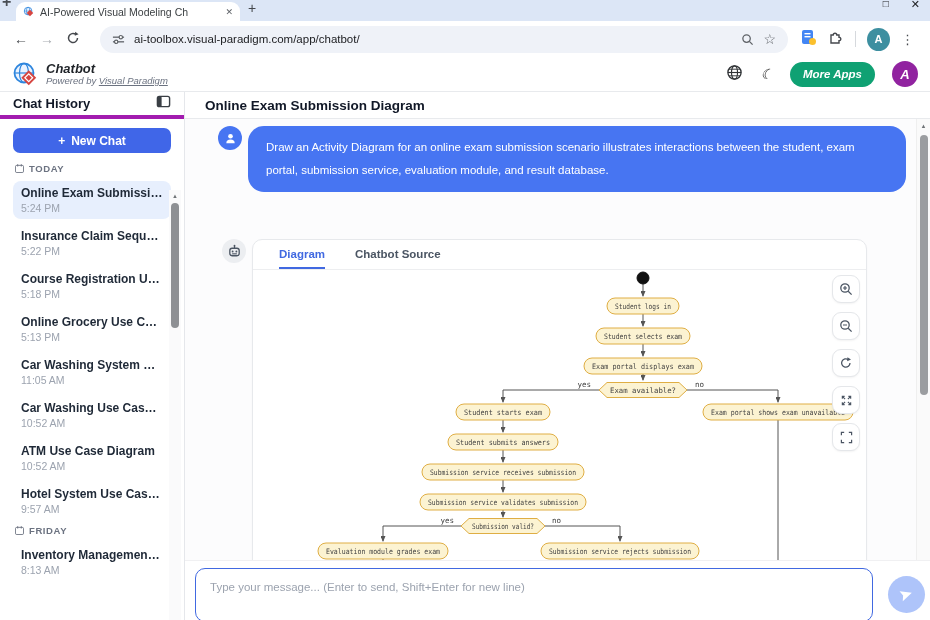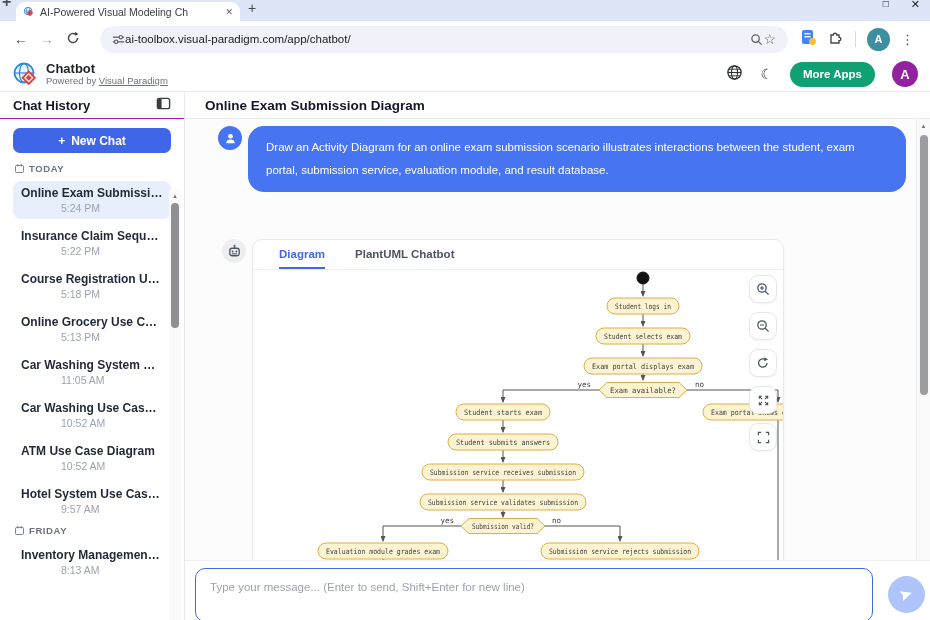--- a/index.html
+++ b/index.html
@@ -14,66 +14,66 @@
   .tab-title { flex:1; font-size:10.5px; color:#3C4043; white-space:nowrap; overflow:hidden; }
   .tab-close { font-size:9px; color:#5F6368; }
   .newtab { position:absolute; left:248px; top:0px; font-size:14px; color:#44474B; }
   .wincontrols { position:absolute; right:10px; top:-2px; display:flex; gap:22px; color:#202124; }
   .win-restore { font-size:10px; } .win-close { font-size:11px; }
 
   .toolbar { height:36px; background:#fff; display:flex; align-items:center; padding:0 8px; }
   .navbtn { width:26px; text-align:center; font-size:14px; color:#45484D; }
   .navbtn.fwd { color:#A9ADB2; }
   .urlpill { margin-left:14px; width:688px; height:27px; background:#EFF2F8; border-radius:14px;
-             display:flex; align-items:center; padding:0 12px; }
+             display:flex; align-items:center; padding:0 12px; gap:9px; }
   .url-text { flex:1; font-size:11.5px; color:#202124; white-space:nowrap; overflow:hidden; }
   .pill-ic { color:#5F6368; font-size:13px; display:flex; align-items:center; }
   .after-pill { display:flex; align-items:center; margin-left:12px; gap:11px; }
   .vsep { width:1px; height:16px; background:#D6D9DD; }
   .mini-avatar { width:23px; height:23px; border-radius:50%; background:#3D8FA0; color:#fff;
                  font-size:11px; font-weight:bold; display:flex; align-items:center; justify-content:center; }
   .dots { font-size:13px; color:#45484D; letter-spacing:0; }
 
   
   .appheader { height:35px; background:#fff; border-bottom:1px solid #E8EAED;
-               display:flex; align-items:center; padding:0 12px; }
+               display:flex; align-items:center; padding:0 12px;font-style:italic; }
   .logo-text { margin-left:8px; line-height:1.1; }
   .app-title { font-size:13px; font-weight:bold; color:#1F2328; }
   .powered { font-size:9.5px; color:#6B7280; }
   .powered a { color:#6B7280; }
   .hdr-right { margin-left:auto; display:flex; align-items:center; gap:17px; }
   .moon { font-size:14px; color:#333; }
   .more-apps { height:25px; padding:0 13px; border-radius:13px; background:#0FA173; color:#fff;
                font-size:11.5px; font-weight:bold; display:flex; align-items:center; }
   .hdr-avatar { width:26px; height:26px; border-radius:50%; background:#9123A0; color:#fff;
                 font-size:13px; font-weight:bold; display:flex; align-items:center; justify-content:center; }
 
   
   .content { display:flex; height:528px; }
   .sidebar { width:185px; background:#fff; border-right:1px solid #E5E7EB; position:relative; }
   .main { flex:1; position:relative; background:#FCFCFD; }
 
   
   .sb-head { height:27px; display:flex; align-items:center; justify-content:space-between;
-             padding:0 13px; border-bottom:1px solid #a21caf; }
+             padding:0 13px; border-bottom:4px solid #a21caf; }
   .sb-title { font-size:13px; font-weight:bold; color:#111827; }
   .sb-body { padding:0 13px; }
   .new-chat { margin-top:9px; height:25px; border-radius:7px; background:#4066E8; color:#fff;
               font-size:12px; font-weight:600; display:flex; align-items:center; justify-content:center; gap:6px; }
   .search { margin-top:7px; width:100%; height:24px; border:1px solid #E3E6EB; border-radius:7px;
             padding:0 8px; font-size:11px; color:#374151; outline:none; font-family:inherit; }
   .search::placeholder { color:#9AA1AC; }
   .chat-list { margin-top:10px; }
   .sb-section { display:flex; align-items:center; gap:5px; font-size:9.5px; font-weight:bold;
                 color:#6B7280; letter-spacing:.6px; margin:4px 0 7px 2px; }
   .sb-item { padding:5px 8px; border-radius:8px; margin-bottom:5px; }
   .sb-item.sel { background:#E7EFFD; }
   .sb-item-title { font-size:12px; font-weight:600; color:#1F2937; white-space:nowrap;
                    overflow:hidden; text-overflow:ellipsis; }
-  .sb-item-time { font-size:10.5px; color:#9CA3AF; margin-top:2px;margin-left:40px; }
+  .sb-item-time { font-size:10.5px; color:#9CA3AF; margin-top:2px; }
   .sb-scroll { position:absolute; top:98px; bottom:0; right:3px; width:12px; background:#FAFAFB; }
   .sb-scroll .arr { position:absolute; left:0; width:12px; text-align:center; font-size:6px; color:#6F7377; }
   .sb-thumb { position:absolute; left:2px; top:13px; width:8px; height:125px; background:#8E9094; border-radius:4px; }
 
   
   .main-title { height:27px; background:#fff; border-bottom:1px solid #E8EAED; display:flex;
                 align-items:center; padding-left:20px; font-size:13.5px; font-weight:bold; color:#111827; }
   .chat { position:absolute; top:27px; bottom:50px; left:0; right:0; overflow:hidden; }
   .chat-scroll { position:absolute; top:0; bottom:0; right:0; width:14px; background:#FAFAFA; border-left:1px solid #EFEFEF; }
   .chat-scroll .arr { position:absolute; left:0; width:13px; text-align:center; font-size:6px; color:#6F7377; }
@@ -81,21 +81,21 @@
 
   .msg-row { display:flex; align-items:flex-start; }
   .msg-user { padding:7px 24px 0 33px; }
   .avatar-user { width:24px; height:24px; border-radius:50%; background:#4775F2; flex:none;
                  display:flex; align-items:center; justify-content:center; }
   .bubble { margin-left:6px; flex:1; background:#4775F2; border-radius:16px; padding:10px 18px;
             color:#fff; font-size:11.5px; line-height:2.0; }
   .msg-bot { margin-top:47px; padding-left:37px; }
   .avatar-bot { width:24px; height:24px; border-radius:50%; background:#ECEEF1; flex:none;
                 display:flex; align-items:center; justify-content:center; }
-  .card { margin-left:6px; width:532px; background:#fff; border:1px solid #E7E9EC; border-radius:10px;
+  .card { margin-left:6px; width:615px; background:#fff; border:1px solid #E7E9EC; border-radius:10px;
           box-shadow:0 1px 2px rgba(0,0,0,.03); }
   .tabs { height:30px; border-bottom:1px solid #EDEEF0; display:flex; padding-left:26px; gap:30px; }
   .tab-item { display:flex; align-items:center; font-size:11.5px; font-weight:600; color:#4B5563;
               border-bottom:2px solid transparent; }
   .tab-item.active { color:#4169E1; border-bottom-color:#4169E1; }
   .viewport { position:relative; height:316px; background:#fff; overflow:hidden; border-radius:0 0 10px 10px; }
   .dg-tools { position:absolute; right:6px; top:5px; display:flex; flex-direction:column; gap:9px; }
   .dg-btn { width:28px; height:28px; background:#fff; border:1px solid #E5E7EA; border-radius:9px;
             box-shadow:0 1px 2px rgba(0,0,0,.05); display:flex; align-items:center; justify-content:center; }
 
@@ -311,21 +311,21 @@
             <circle cx="8" cy="1.8" r="1" fill="#4B5563"></circle>
             <rect x="3" y="4.5" width="10" height="8" rx="2.4" fill="none" stroke="#4B5563" stroke-width="1.4"></rect>
             <circle cx="6" cy="8" r="1" fill="#4B5563"></circle>
               <circle cx="10" cy="8" r="1" fill="#4B5563"></circle>
             <line x1="5.5" y1="10.5" x2="10.5" y2="10.5" stroke="#4B5563" stroke-width="1.2"></line>
           </svg>
         </div>
         <div class="card">
           <div class="tabs">
             <div class="tab-item active">Diagram</div>
-            <div class="tab-item">PlantUML Chatbot</div>
+            <div class="tab-item">Chatbot Source</div>
           </div>
           <div class="viewport">
             <svg id="dg" width="613" height="316">
                 <defs>
                   <marker id="ah" markerWidth="6" markerHeight="5" refX="5" refY="2.5" orient="auto">
                     <polygon points="0,0 6,2.5 0,5" fill="#555555"></polygon>
                   </marker>
                 </defs>
                 <path d="M390,14 L390,26" fill="none" stroke="#555555" stroke-width="1" marker-end="url(#ah)"></path>
                 <path d="M390,44 L390,56" fill="none" stroke="#555555" stroke-width="1" marker-end="url(#ah)"></path>

